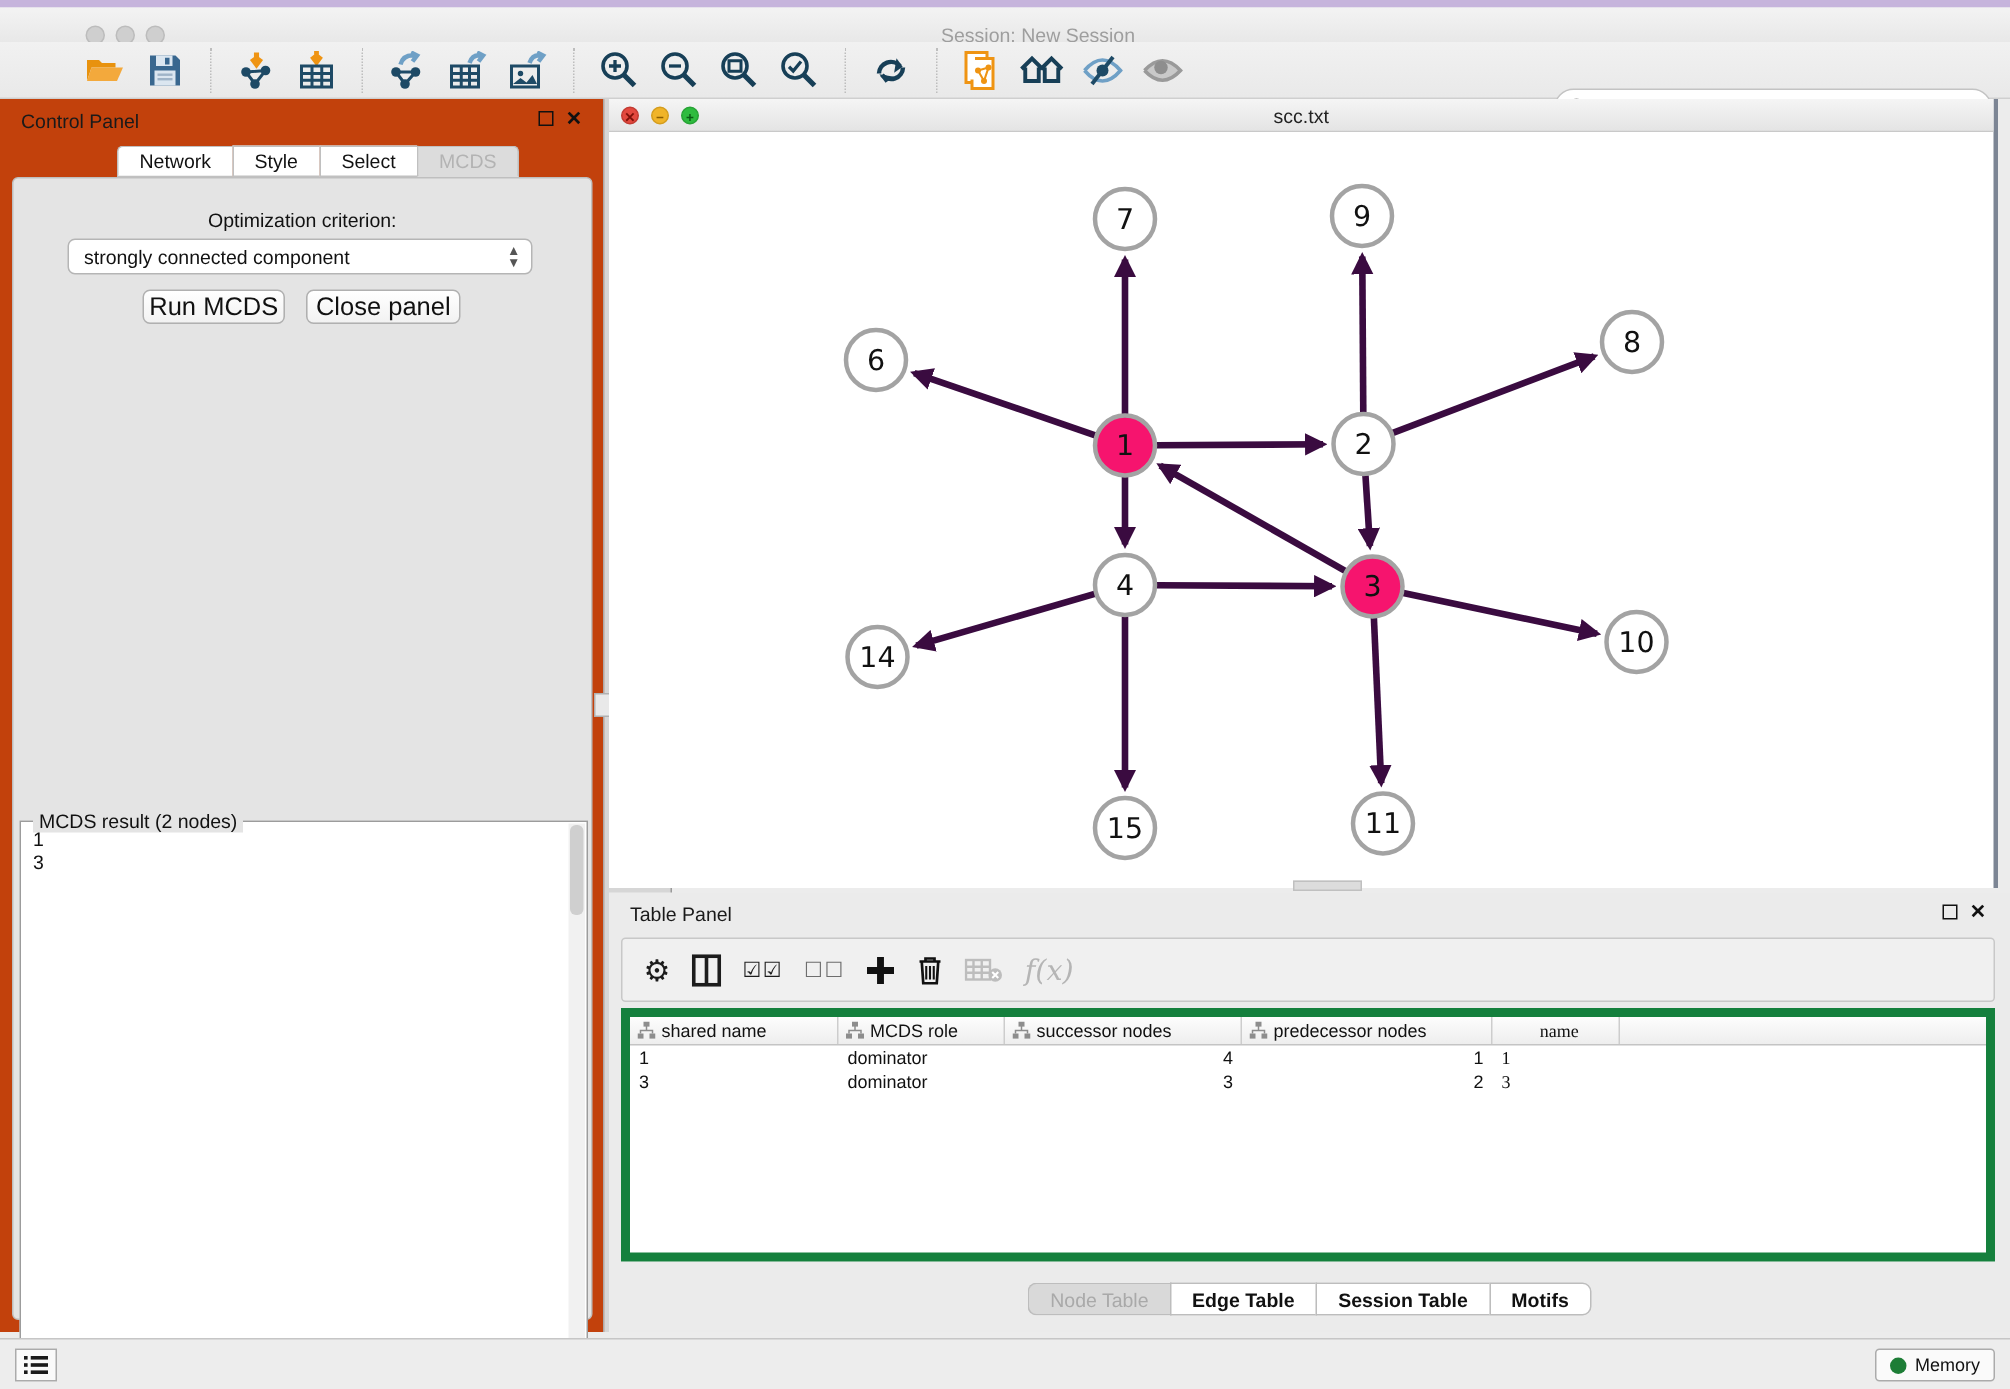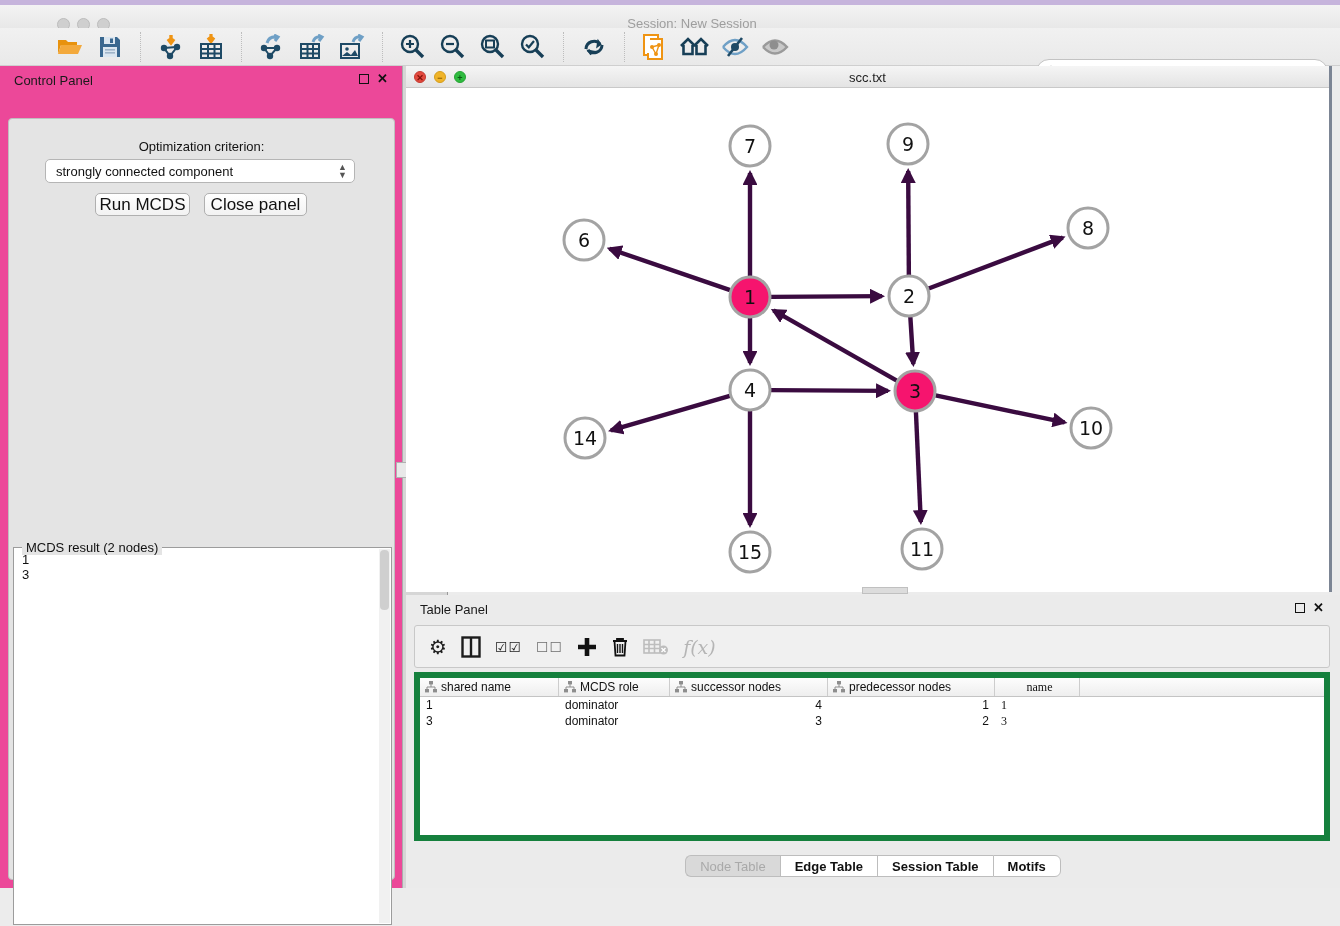--- a/index.html
+++ b/index.html
@@ -16,21 +16,21 @@
 
   
   #toolbar { left:0; top:28px; width:1340px; height:38px; background:linear-gradient(#f1f1f1,#e9e9e9); border-bottom:1px solid #cfcfcf; display:flex; align-items:center; }
   .tb-sep { width:1px; height:30px; margin:0 10px; border-left:1px dotted #bdbdbd; }
   .tb-icon { width:34px; height:30px; display:flex; align-items:center; justify-content:center; margin:0 3px; }
   .tb-icon svg { display:block; }
   #search-wrap { position:absolute; right:12px; top:31px; width:292px; height:26px; background:#fff; border:1px solid #c3c3c3; border-radius:13px; display:flex; align-items:center; padding-left:8px; }
   #search-input { border:none; outline:none; flex:1; height:20px; font-size:13px; background:transparent; margin-left:5px; }
 
   
-  #control-panel { left:0; top:66px; width:403px; height:822px; background:#ec4899; border-right:1px solid #ababab; }
+  #control-panel { left:0; top:66px; width:403px; height:822px; background:#c2410c; border-right:1px solid #ababab; }
   .panel-title { position:absolute; left:14px; top:7px; font-size:13px; color:#1a1a1a; }
   .win-btns { position:absolute; display:flex; gap:8px; align-items:center; }
   .float-box { width:10px; height:10px; border:1.5px solid #111; background:transparent; }
   .close-x { font-size:13px; font-weight:bold; color:#111; line-height:10px; }
 
   #cp-tabs { position:absolute; left:78px; top:31px; display:flex; }
   .cp-tab { height:21px; padding:0 14px; font-size:13px; background:#fff; border:1px solid #c0c0c0; border-right:none; display:flex; align-items:center; color:#111; }
   .cp-tab:first-child { border-top-left-radius:4px; }
   .cp-tab.last { border-right:1px solid #c0c0c0; border-top-right-radius:4px; }
   .cp-tab.active { background:#dcdcdc; color:#b3b3b3; border-bottom:1px solid #dcdcdc; }
@@ -246,20 +246,26 @@
         </svg>
       <input id="search-input" placeholder="" style="">
     </div>
   </div>
 
   <div class="abs" id="control-panel">
     <div class="panel-title">Control Panel</div>
     <div class="win-btns" style="right:14px; top:8px;">
       <span class="float-box"></span>
       <span class="close-x">✕</span>
+    </div>
+    <div id="cp-tabs">
+      <div class="cp-tab">Network</div>
+      <div class="cp-tab">Style</div>
+      <div class="cp-tab">Select</div>
+      <div class="cp-tab active last">MCDS</div>
     </div>
     <div id="cp-body">
       <div id="opt-label">Optimization criterion:</div>
       <div id="opt-select">
         <span>strongly connected component</span>
         <span class="spin">▲<br>▼</span>
       </div>
       <div class="cp-btn" id="run-btn">Run MCDS</div>
       <div class="cp-btn" id="closep-btn">Close panel</div>
       <div id="result-group">
@@ -447,14 +453,32 @@
     </div>
 
     <div id="tp-tabs">
       <div class="tp-tab active">Node Table</div>
       <div class="tp-tab">Edge Table</div>
       <div class="tp-tab">Session Table</div>
       <div class="tp-tab last">Motifs</div>
     </div>
   </div>
 
+  <div class="abs" id="statusbar">
+    <div id="list-btn">
+      <svg width="16" height="14" viewBox="0 0 16 14">
+          <g fill="#1a1a1a">
+            <rect x="0" y="1" width="2.4" height="2.4"></rect>
+            <rect x="0" y="5.8" width="2.4" height="2.4"></rect>
+            <rect x="0" y="10.6" width="2.4" height="2.4"></rect>
+            <rect x="4.5" y="1" width="11.5" height="2.4"></rect>
+            <rect x="4.5" y="5.8" width="11.5" height="2.4"></rect>
+            <rect x="4.5" y="10.6" width="11.5" height="2.4"></rect>
+          </g>
+        </svg>
+    </div>
+    <div id="memory-btn">
+      <span id="memory-dot"></span>
+      <span>Memory</span>
+    </div>
+  </div>
 
 </div>
 
 </body></html>

